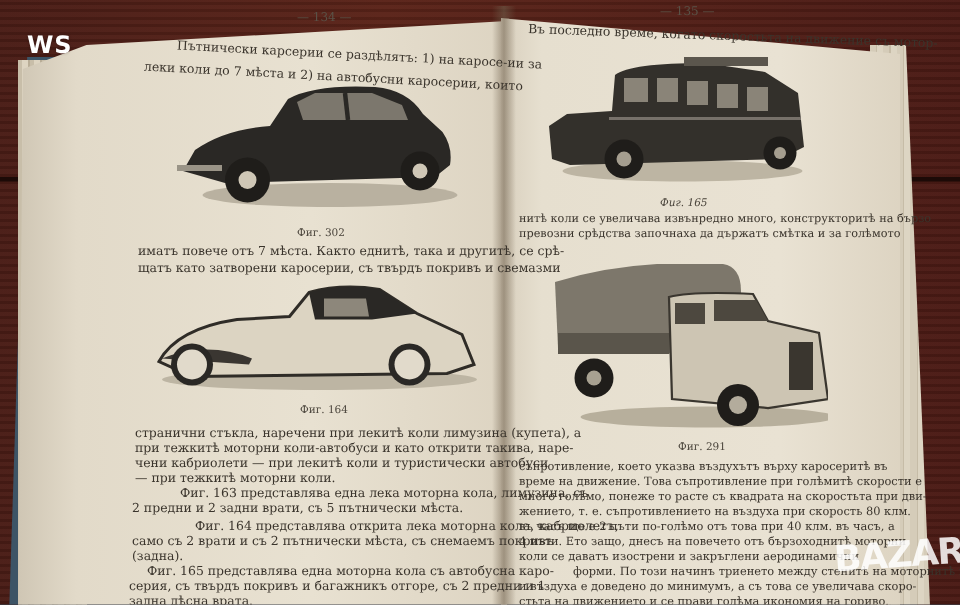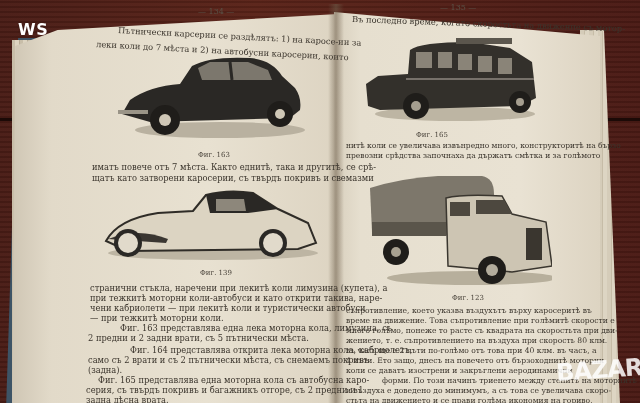--- a/index.html
+++ b/index.html
@@ -78,36 +78,36 @@
   <ellipse cx="110" cy="82" rx="85" ry="8" fill="#b9b1a0"></ellipse>
   <path d="M12 66 L20 52 Q40 38 70 36 L82 18 Q100 8 140 10 Q162 12 172 28 L185 40 Q192 50 190 62 L180 70 L40 74 Z" fill="#2a2825"></path>
   <path d="M88 20 L100 14 L138 14 L158 22 L162 32 L92 32 Z" fill="#7c776d"></path>
   <line x1="120" y1="14" x2="122" y2="32" stroke="#2a2825" stroke-width="3"></line>
   <circle cx="55" cy="72" r="15" fill="#1f1d1a"></circle>
     <circle cx="55" cy="72" r="6" fill="#cfc7b6"></circle>
   <circle cx="170" cy="66" r="13" fill="#1f1d1a"></circle>
     <circle cx="170" cy="66" r="5" fill="#cfc7b6"></circle>
   <rect x="8" y="62" width="30" height="4" fill="#9a9487"></rect>
 </svg>
-<div class="txt cap" style="left:198px;top:150px;">Фиг. 163</div>
+<div class="txt cap" style="left:198px;top:150px;">Фиг. 302</div>
 <div class="txt" style="left:92px;top:162px;">иматъ повече отъ 7 мѣста. Както еднитѣ, така и другитѣ, се срѣ-</div>
 <div class="txt" style="left:92px;top:173px;">щатъ като затворени каросерии, съ твърдъ покривъ и свемазми</div>
 
 <svg class="illus" style="left:98px;top:183px;" width="225" height="80" viewBox="0 0 225 80">
   <ellipse cx="115" cy="70" rx="105" ry="7" fill="#bdb5a3"></ellipse>
   <path d="M8 58 Q20 36 60 30 L95 28 L108 12 Q130 6 155 10 L180 26 L210 40 L218 60 L200 66 L30 68 Z" fill="#dcd4c2" stroke="#2f2c27" stroke-width="2"></path>
   <path d="M108 12 Q130 6 155 10 L180 26 L150 30 L112 30 Z" fill="#2a2825"></path>
   <path d="M118 16 L146 16 L148 28 L118 28 Z" fill="#8d877b"></path>
   <path d="M10 56 Q40 44 70 56 L68 60 Z" fill="#3a3631"></path>
   <circle cx="30" cy="60" r="14" fill="#2a2825"></circle>
     <circle cx="30" cy="60" r="10" fill="#e1dacb"></circle>
   <circle cx="175" cy="60" r="14" fill="#2a2825"></circle>
     <circle cx="175" cy="60" r="10" fill="#e1dacb"></circle>
 </svg>
-<div class="txt cap" style="left:200px;top:268px;">Фиг. 139</div>
+<div class="txt cap" style="left:200px;top:268px;">Фиг. 164</div>
 
 <div class="txt" style="left:90px;top:283px;">странични стъкла, наречени при лекитѣ коли лимузина (купета), а</div>
 <div class="txt" style="left:90px;top:293px;text-align:right;">при тежкитѣ моторни коли-автобуси и като открити такива, наре-</div>
 <div class="txt" style="left:90px;top:303px;">чени кабриолети — при лекитѣ коли и туристически автобуси</div>
 <div class="txt" style="left:90px;top:313px;">— при тежкитѣ моторни коли.</div>
 <div class="txt" style="left:100px;top:323px;margin-left:20px;">Фиг. 163 представлява една лека моторна кола, лимузина, съ</div>
 <div class="txt" style="left:88px;top:333px;">2 предни и 2 задни врати, съ 5 пътнически мѣста.</div>
 <div class="txt" style="left:98px;top:345px;margin-left:32px;">Фиг. 164 представлява открита лека моторна кола, кабриолетъ,</div>
 <div class="txt" style="left:88px;top:355px;">само съ 2 врати и съ 2 пътнически мѣста, съ снемаемъ покривъ</div>
 <div class="txt" style="left:88px;top:365px;">(задна).</div>
@@ -126,38 +126,38 @@
     <rect x="78" y="16" width="14" height="16" fill="#8a8478"></rect>
   <rect x="98" y="18" width="14" height="16" fill="#8a8478"></rect>
     <rect x="118" y="20" width="14" height="16" fill="#8a8478"></rect>
   <rect x="138" y="22" width="14" height="16" fill="#8a8478"></rect>
   <rect x="46" y="42" width="128" height="2" fill="#77716a"></rect>
   <circle cx="56" cy="70" r="13" fill="#1f1d1a"></circle>
     <circle cx="56" cy="70" r="5" fill="#a59e8f"></circle>
   <circle cx="160" cy="66" r="11" fill="#1f1d1a"></circle>
     <circle cx="160" cy="66" r="4" fill="#a59e8f"></circle>
 </svg>
-<div class="txt cap" style="left:416px;top:130px;">Фиг. 165</div>
+<div class="txt cap" style="left:440px;top:130px;font-style:italic;">Фиг. 165</div>
 <div class="txt" style="left:346px;top:140px;font-size:7.5px;">нитѣ коли се увеличава извънредно много, конструкторитѣ на бързо</div>
 <div class="txt" style="left:346px;top:150px;font-size:7.5px;">превозни срѣдства започнаха да държатъ смѣтка и за голѣмото</div>
 
 <svg class="illus" style="left:362px;top:166px;" width="190" height="122" viewBox="0 0 190 122">
   <ellipse cx="110" cy="112" rx="85" ry="7" fill="#b7af9c"></ellipse>
   <path d="M8 22 Q40 12 76 10 L120 10 Q132 12 132 28 L132 72 L10 66 Z" fill="#7d776b"></path>
   <rect x="10" y="56" width="74" height="14" fill="#5a554b"></rect>
   <path d="M84 32 Q100 28 140 30 L150 48 L184 56 L190 100 L150 106 L86 100 Z" fill="#cdc5b3" stroke="#3a362f" stroke-width="1.5"></path>
   <path d="M88 36 L108 36 L108 50 L88 50 Z" fill="#4d483f"></path>
   <path d="M114 34 L142 34 L150 48 L114 48 Z" fill="#4d483f"></path>
   <rect x="164" y="62" width="16" height="32" fill="#3a362f"></rect>
   <circle cx="34" cy="86" r="13" fill="#1f1d1a"></circle>
     <circle cx="34" cy="86" r="5" fill="#a8a191"></circle>
   <circle cx="130" cy="104" r="14" fill="#1f1d1a"></circle>
     <circle cx="130" cy="104" r="6" fill="#b3ac9c"></circle>
 </svg>
-<div class="txt cap" style="left:452px;top:293px;">Фиг. 123</div>
+<div class="txt cap" style="left:452px;top:293px;">Фиг. 291</div>
 
 <div class="txt" style="left:346px;top:305px;font-size:7.6px;">съпротивление, което указва въздухътъ върху каросеритѣ въ</div>
 <div class="txt" style="left:346px;top:315px;font-size:7.6px;text-align:center;">време на движение. Това съпротивление при голѣмитѣ скорости е</div>
 <div class="txt" style="left:346px;top:325px;font-size:7.6px;">много голѣмо, понеже то расте съ квадрата на скоростьта при дви-</div>
 <div class="txt" style="left:346px;top:335px;font-size:7.6px;">жението, т. е. съпротивлението на въздуха при скорость 80 клм.</div>
 <div class="txt" style="left:346px;top:345px;font-size:7.6px;">въ часъ ще е 2 пъти по-голѣмо отъ това при 40 клм. въ часъ, а</div>
 <div class="txt" style="left:346px;top:355px;font-size:7.6px;">4 пъти. Ето защо, днесъ на повечето отъ бързоходнитѣ моторни</div>
 <div class="txt" style="left:346px;top:365px;font-size:7.6px;">коли се даватъ изострени и закръглени аеродинамични</div>
 <div class="txt" style="left:346px;top:375px;font-size:7.6px;padding-left:36px;">форми. По този начинъ триенето между стенитѣ на моторнитѣ коли</div>
 <div class="txt" style="left:346px;top:385px;font-size:7.6px;">и въздуха е доведено до минимумъ, а съ това се увеличава скоро-</div>

